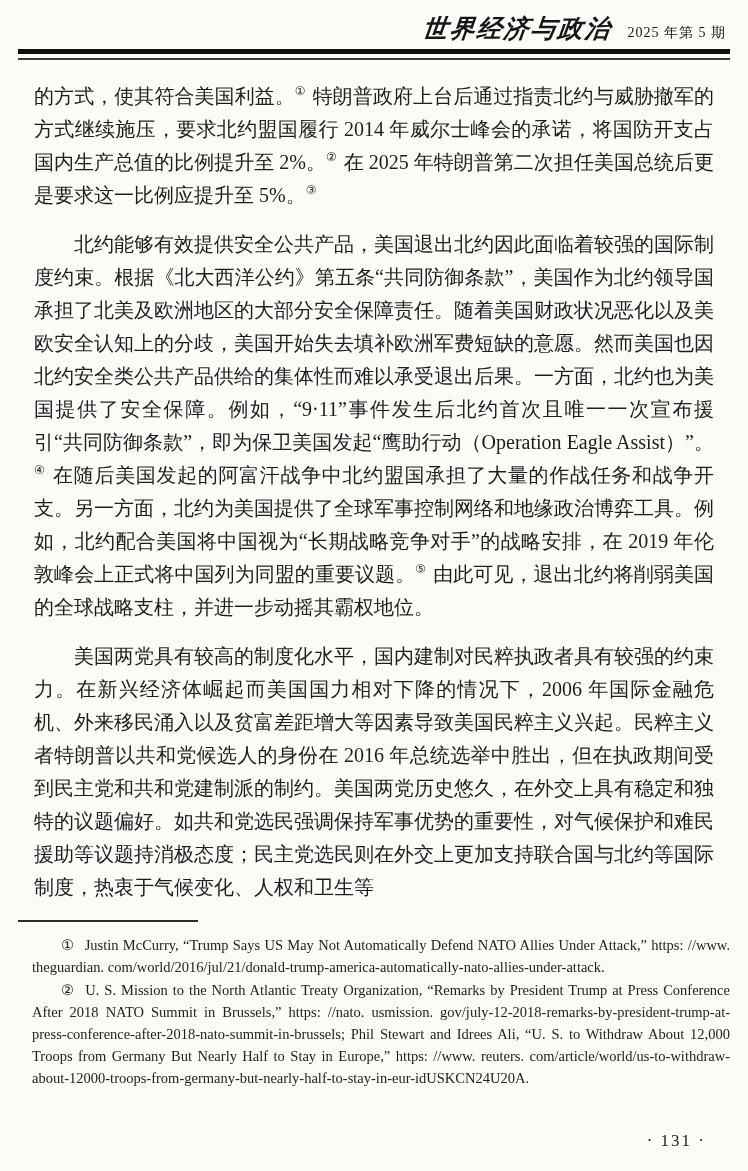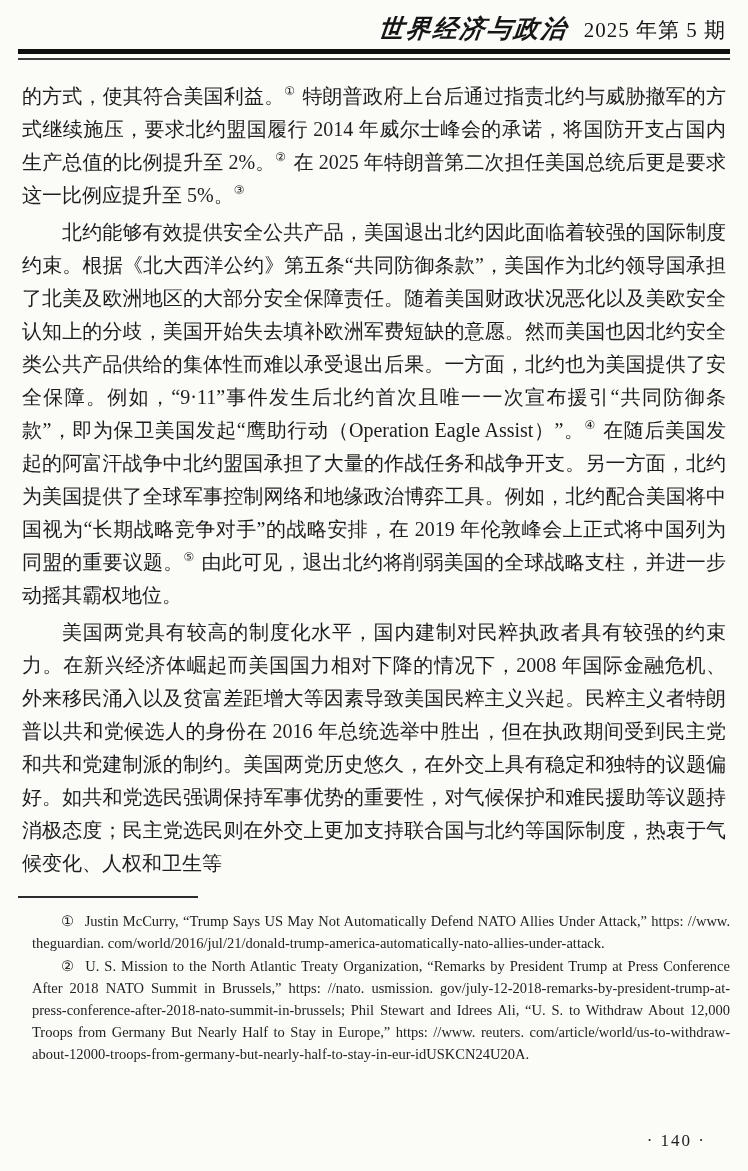--- a/index.html
+++ b/index.html
@@ -27,36 +27,36 @@
   }
   .journal-name {
     font-size: 25px;
     font-weight: bold;
     font-style: italic;
     letter-spacing: 2px;
     transform: skewX(-6deg);
     color: #161616;
   }
   .issue-info {
-    font-size: 21px;
+    font-size: 14px;
     color: #161616;
     letter-spacing: 1px;
   }
   .rule-thick { height: 5px; background: #0e0e0e; margin-top: 5px; }
   .rule-thin  { height: 2px; background: #3a3a3a; margin-top: 4px; }
 
   
   .body-text {
     margin-top: 20px;
     font-size: 20px;
     line-height: 33px;
     text-align: justify;
     text-justify: inter-ideograph;
   }
-  .body-text p { margin: 4px; }
+  .body-text p { margin: 16px; }
   .body-text p.indent { text-indent: 2em; }
   sup.fn-ref {
     font-size: 12px;
     line-height: 0;
     vertical-align: super;
     margin-right: 2px;
   }
 
   
   .footnote-sep {
@@ -92,25 +92,25 @@
   <div class="header-row">
     <span class="journal-name">世界经济与政治</span>
     <span class="issue-info">2025 年第 5 期</span>
   </div>
   <div class="rule-thick"></div>
   <div class="rule-thin"></div>
 
   <div class="body-text">
       <p class="">的方式，使其符合美国利益。<sup class="fn-ref">①</sup> 特朗普政府上台后通过指责北约与威胁撤军的方式继续施压，要求北约盟国履行 2014 年威尔士峰会的承诺，将国防开支占国内生产总值的比例提升至 2%。<sup class="fn-ref">②</sup> 在 2025 年特朗普第二次担任美国总统后更是要求这一比例应提升至 5%。<sup class="fn-ref">③</sup></p>
       <p class="indent">北约能够有效提供安全公共产品，美国退出北约因此面临着较强的国际制度约束。根据《北大西洋公约》第五条“共同防御条款”，美国作为北约领导国承担了北美及欧洲地区的大部分安全保障责任。随着美国财政状况恶化以及美欧安全认知上的分歧，美国开始失去填补欧洲军费短缺的意愿。然而美国也因北约安全类公共产品供给的集体性而难以承受退出后果。一方面，北约也为美国提供了安全保障。例如，“9·11”事件发生后北约首次且唯一一次宣布援引“共同防御条款”，即为保卫美国发起“鹰助行动（Operation Eagle Assist）”。<sup class="fn-ref">④</sup> 在随后美国发起的阿富汗战争中北约盟国承担了大量的作战任务和战争开支。另一方面，北约为美国提供了全球军事控制网络和地缘政治博弈工具。例如，北约配合美国将中国视为“长期战略竞争对手”的战略安排，在 2019 年伦敦峰会上正式将中国列为同盟的重要议题。<sup class="fn-ref">⑤</sup> 由此可见，退出北约将削弱美国的全球战略支柱，并进一步动摇其霸权地位。</p>
-      <p class="indent">美国两党具有较高的制度化水平，国内建制对民粹执政者具有较强的约束力。在新兴经济体崛起而美国国力相对下降的情况下，2008 年国际金融危机、外来移民涌入以及贫富差距增大等因素导致美国民粹主义兴起。民粹主义者特朗普以共和党候选人的身份在 2016 年总统选举中胜出，但在执政期间受到民主党和共和党建制派的制约。美国两党历史悠久，在外交上具有稳定和独特的议题偏好。如共和党选民强调保持军事优势的重要性，对气候保护和难民援助等议题持消极态度；民主党选民则在外交上更加支持联合国与北约等国际制度，热衷于气候变化、人权和卫生等</p>
+      <p class="indent">美国两党具有较高的制度化水平，国内建制对民粹执政者具有较强的约束力。在新兴经济体崛起而美国国力相对下降的情况下，2006 年国际金融危机、外来移民涌入以及贫富差距增大等因素导致美国民粹主义兴起。民粹主义者特朗普以共和党候选人的身份在 2016 年总统选举中胜出，但在执政期间受到民主党和共和党建制派的制约。美国两党历史悠久，在外交上具有稳定和独特的议题偏好。如共和党选民强调保持军事优势的重要性，对气候保护和难民援助等议题持消极态度；民主党选民则在外交上更加支持联合国与北约等国际制度，热衷于气候变化、人权和卫生等</p>
     </div>
 
   <div class="footnote-sep"></div>
 
   <div class="footnotes">
       <p><span class="fn-marker">①</span>Justin McCurry, “Trump Says US May Not Automatically Defend NATO Allies Under Attack,” https: //www. theguardian. com/world/2016/jul/21/donald-trump-america-automatically-nato-allies-under-attack.</p>
       <p><span class="fn-marker">②</span>U. S. Mission to the North Atlantic Treaty Organization, “Remarks by President Trump at Press Conference After 2018 NATO Summit in Brussels,” https: //nato. usmission. gov/july-12-2018-remarks-by-president-trump-at-press-conference-after-2018-nato-summit-in-brussels; Phil Stewart and Idrees Ali, “U. S. to Withdraw About 12,000 Troops from Germany But Nearly Half to Stay in Europe,” https: //www. reuters. com/article/world/us-to-withdraw-about-12000-troops-from-germany-but-nearly-half-to-stay-in-eur-idUSKCN24U20A.</p>
     </div>
 
-  <div class="page-number">· 140 ·</div>
+  <div class="page-number">· 131 ·</div>
 
 </div>
 
 </body></html>

